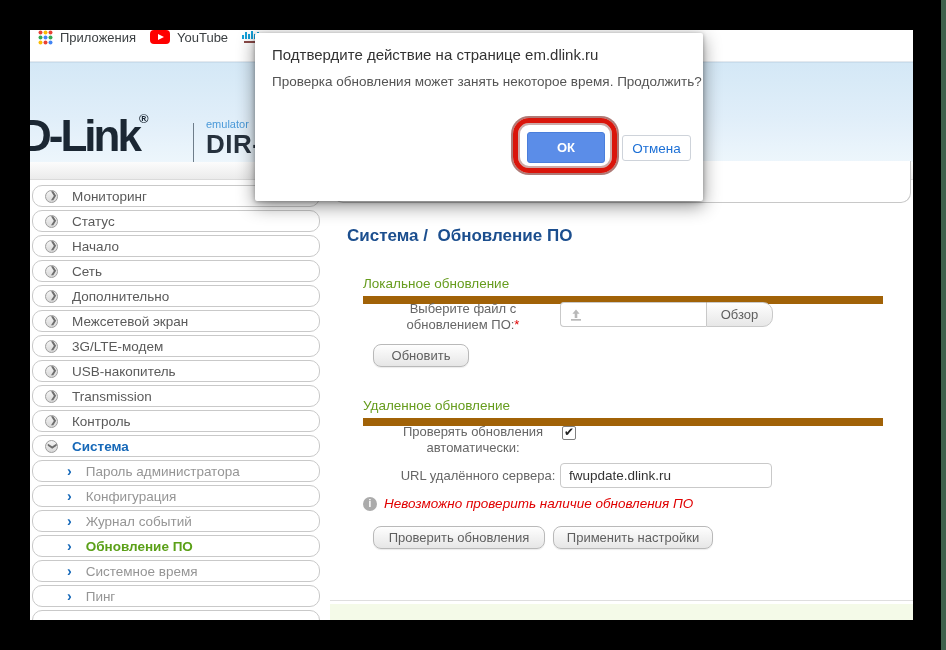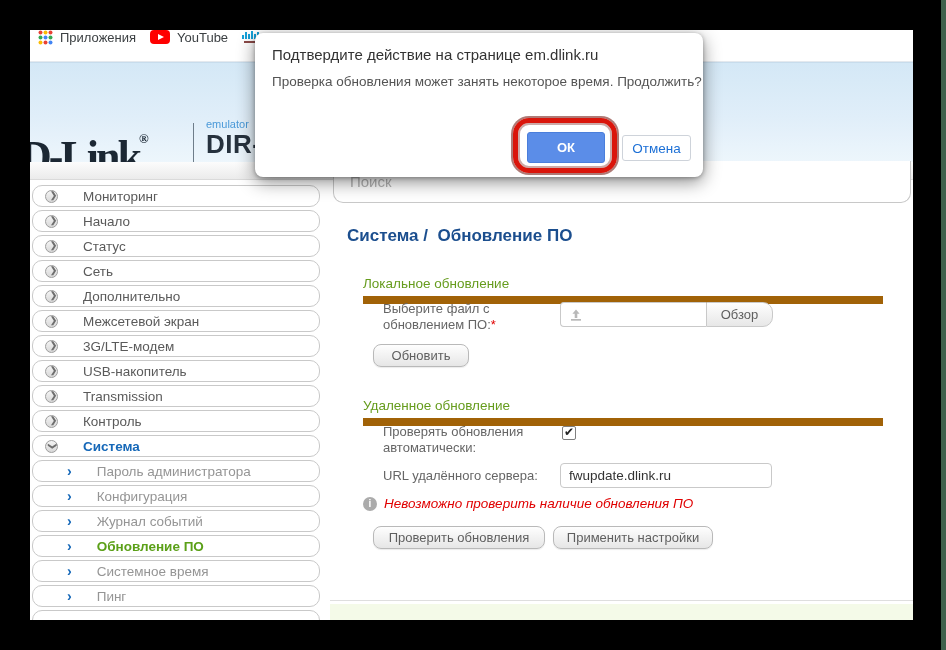--- a/index.html
+++ b/index.html
@@ -14,21 +14,21 @@
   .bm-apps { left:8px; }
   .bm-yt { left:120px; }
   .bm-cisco { left:212px; }
   .yt-ico { width:20px; height:14px; background:#f00; border-radius:4px; position:relative; display:inline-block; }
   .yt-ico::after { content:""; position:absolute; left:8px; top:3.5px; border-left:6px solid #fff; border-top:3.5px solid transparent; border-bottom:3.5px solid transparent; }
 
   
   .banner { position:absolute; left:0; top:32px; width:100%; height:100px;
             background:linear-gradient(180deg,#d4e8f6 0%,#e0eef9 55%,#edf6fc 100%);
             border-top:1px solid #c7dcEC; }
-  .logo-text { position:absolute; left:-10px; top:68px; font-family:Liberation Serif, serif; font-weight:bold;
+  .logo-text { position:absolute; left:-10px; top:48px; font-family:Liberation Sans, sans-serif; font-weight:bold;
                font-size:44px; letter-spacing:-3px; color:#1b2733; }
   .logo-reg { font-size:13px; vertical-align:28px; letter-spacing:0; }
   .tagline { position:absolute; left:-6px; top:100px; font-size:12.5px; font-weight:bold; color:#1b2733; white-space:nowrap; }
   .banner-divider { position:absolute; left:163px; top:60px; width:1px; height:50px; background:#6e7d8a; }
   .emu-label { position:absolute; left:176px; top:55px; font-size:11px; color:#4a99d8; }
   .model { position:absolute; left:176px; top:66px; font-size:26px; font-weight:bold; color:#26323e; letter-spacing:0.5px; }
   .banner-crumb { position:absolute; left:176px; top:99px; font-size:13px; color:#2f7cc0; display:flex; align-items:center; gap:5px; }
   .tri-icon { display:inline-block; width:0; height:0; border-left:7px solid #2f7cc0; border-top:4.5px solid transparent; border-bottom:4.5px solid transparent; }
 
   .sub-banner-strip { position:absolute; left:0; top:132px; width:100%; height:18px;
@@ -37,39 +37,39 @@
   
   .search-box { position:absolute; left:303px; top:131px; width:578px; height:42px; background:#fff;
                 border:1px solid #c8c8c8; border-top:none; border-radius:0 0 10px 10px; }
   .search-box input { width:100%; height:100%; border:none; outline:none; background:transparent;
                       padding:0 16px; font-size:15px; color:#444; font-family:inherit; }
   .search-box input::placeholder { color:#b3b3b3; }
 
   
   .sidebar { position:absolute; left:2px; top:155px; width:288px; }
   .sb-item, .sb-sub { height:22px; margin-bottom:3px; border:1px solid #c9c9c9; border-radius:10px;
-                      background:#fff; display:flex; align-items:center; gap:25px; padding-left:12px; cursor:pointer; }
+                      background:#fff; display:flex; align-items:center; gap:14px; padding-left:12px; cursor:pointer; }
   .sb-label { font-size:13.5px; color:#5a5a5a; white-space:nowrap; }
   .sb-ico { width:13px; height:13px; flex:none; border-radius:50%; background:linear-gradient(#f4f4f4,#d8d8d8);
             border:1px solid #9d9d9d; position:relative; }
   .sb-ico::after { content:"\276F"; position:absolute; left:4px; top:-1px; font-size:8.5px; color:#6e6e6e; font-weight:bold; }
   .sb-item.expanded .sb-ico::after { transform:rotate(90deg); left:2.5px; top:0px; }
   .sb-item.expanded .sb-label { color:#1668b8; font-weight:bold; }
   .sb-sub { padding-left:34px; }
   .sb-arrow { color:#1668b8; font-weight:bold; font-size:14px; line-height:10px; }
   .sb-arrow::after { content:"\203A"; }
   .sb-sub .sb-label { color:#959595; }
   .sb-sub.active .sb-label { color:#5ba018; font-weight:bold; }
 
   
   .page-title { position:absolute; left:317px; top:196px; font-size:17px; font-weight:bold; color:#1b4e8e; white-space:pre; }
   .section-head { position:absolute; left:333px; width:520px; font-size:13.5px; font-weight:normal; color:#669c1d;
                   padding-bottom:5px; border-bottom:8px solid #a16207; }
   .sec-local { top:246px; } .sec-remote { top:368px; }
-  .form-label { position:absolute; font-size:13px; color:#666; line-height:16px; }
+  .form-label { position:absolute; font-size:13px; color:#666; line-height:16px;text-align:center; }
   .req { color:#e00000; }
   .lbl-file { left:353px; top:271px; width:160px; }
   .lbl-auto { left:353px; top:394px; width:180px; }
   .lbl-url { left:353px; top:438px; width:190px; }
 
   .file-control { position:absolute; left:530px; top:272px; width:213px; height:25px; display:flex; }
   .file-box { flex:1; border:1px solid #c9c9c9; border-right:none; border-radius:4px 0 0 4px; background:#fff;
               display:flex; align-items:center; padding-left:8px; }
   .browse-btn { width:67px; border:1px solid #c9c9c9; border-radius:0 10px 10px 0;
                 background:linear-gradient(#fefefe,#e7e7e7); font-size:13px; color:#5f5f5f;
@@ -91,22 +91,22 @@
 
   .info-row { position:absolute; left:333px; top:466px; display:flex; align-items:center; gap:7px; }
   .info-ico { width:14px; height:14px; border-radius:50%; background:#ababab; position:relative; flex:none; }
   .info-ico::after { content:"i"; position:absolute; left:5.5px; top:1px; color:#fff; font-size:10px; font-weight:bold; }
   .error-text { font-size:13.5px; font-style:italic; color:#e00000; white-space:nowrap; }
 
   .footer-line  { position:absolute; left:300px; top:570px; width:583px; height:1px; background:#dedede; }
   .footer-strip { position:absolute; left:300px; top:574px; width:583px; height:16px; background:#f4fae8; }
 
   
-  .dialog { position:absolute; left:255px; top:33px; width:448px; height:144px; background:#fff; z-index:50;
-            box-shadow:0 5px 18px rgba(0,0,0,0.45), 0 1px 4px rgba(0,0,0,0.3); border-radius:8px; }
+  .dialog { position:absolute; left:255px; top:33px; width:448px; height:168px; background:#fff; z-index:50;
+            box-shadow:0 5px 18px rgba(0,0,0,0.45), 0 1px 4px rgba(0,0,0,0.3); border-radius:2px; }
   .dlg-title { position:absolute; left:17px; top:13px; font-size:15px; color:#333; }
   .dlg-msg   { position:absolute; left:17px; top:41px; font-size:13.5px; color:#545454; }
   .dlg-ok { position:absolute; left:272px; top:99px; width:78px; height:31px; background:#5b8de8; color:#fff;
             border:1px solid #4a7edb; border-radius:3px; font-size:13px; font-weight:bold;
             display:flex; align-items:center; justify-content:center; cursor:pointer; font-family:inherit; }
   .dlg-cancel { position:absolute; left:367px; top:102px; width:69px; height:26px; background:#fff; color:#1d70d6;
             border:1px solid #ced3da; border-radius:3px; font-size:13.5px;
             display:flex; align-items:center; justify-content:center; cursor:pointer; font-family:inherit; }
 
   .annotation { position:absolute; left:513px; top:118px; width:104px; height:55px; z-index:60;
@@ -168,25 +168,25 @@
       <input type="text" placeholder="Поиск" style="">
     </div>
 
     <div class="sidebar">
       <div class="sb-item">
           <span class="sb-ico"></span>
           <span class="sb-label">Мониторинг</span>
         </div>
       <div class="sb-item">
           <span class="sb-ico"></span>
+          <span class="sb-label">Статус</span>
+        </div>
+      <div class="sb-item">
+          <span class="sb-ico"></span>
           <span class="sb-label">Начало</span>
-        </div>
-      <div class="sb-item">
-          <span class="sb-ico"></span>
-          <span class="sb-label">Статус</span>
         </div>
       <div class="sb-item">
           <span class="sb-ico"></span>
           <span class="sb-label">Сеть</span>
         </div>
       <div class="sb-item">
           <span class="sb-ico"></span>
           <span class="sb-label">Дополнительно</span>
         </div>
       <div class="sb-item">

